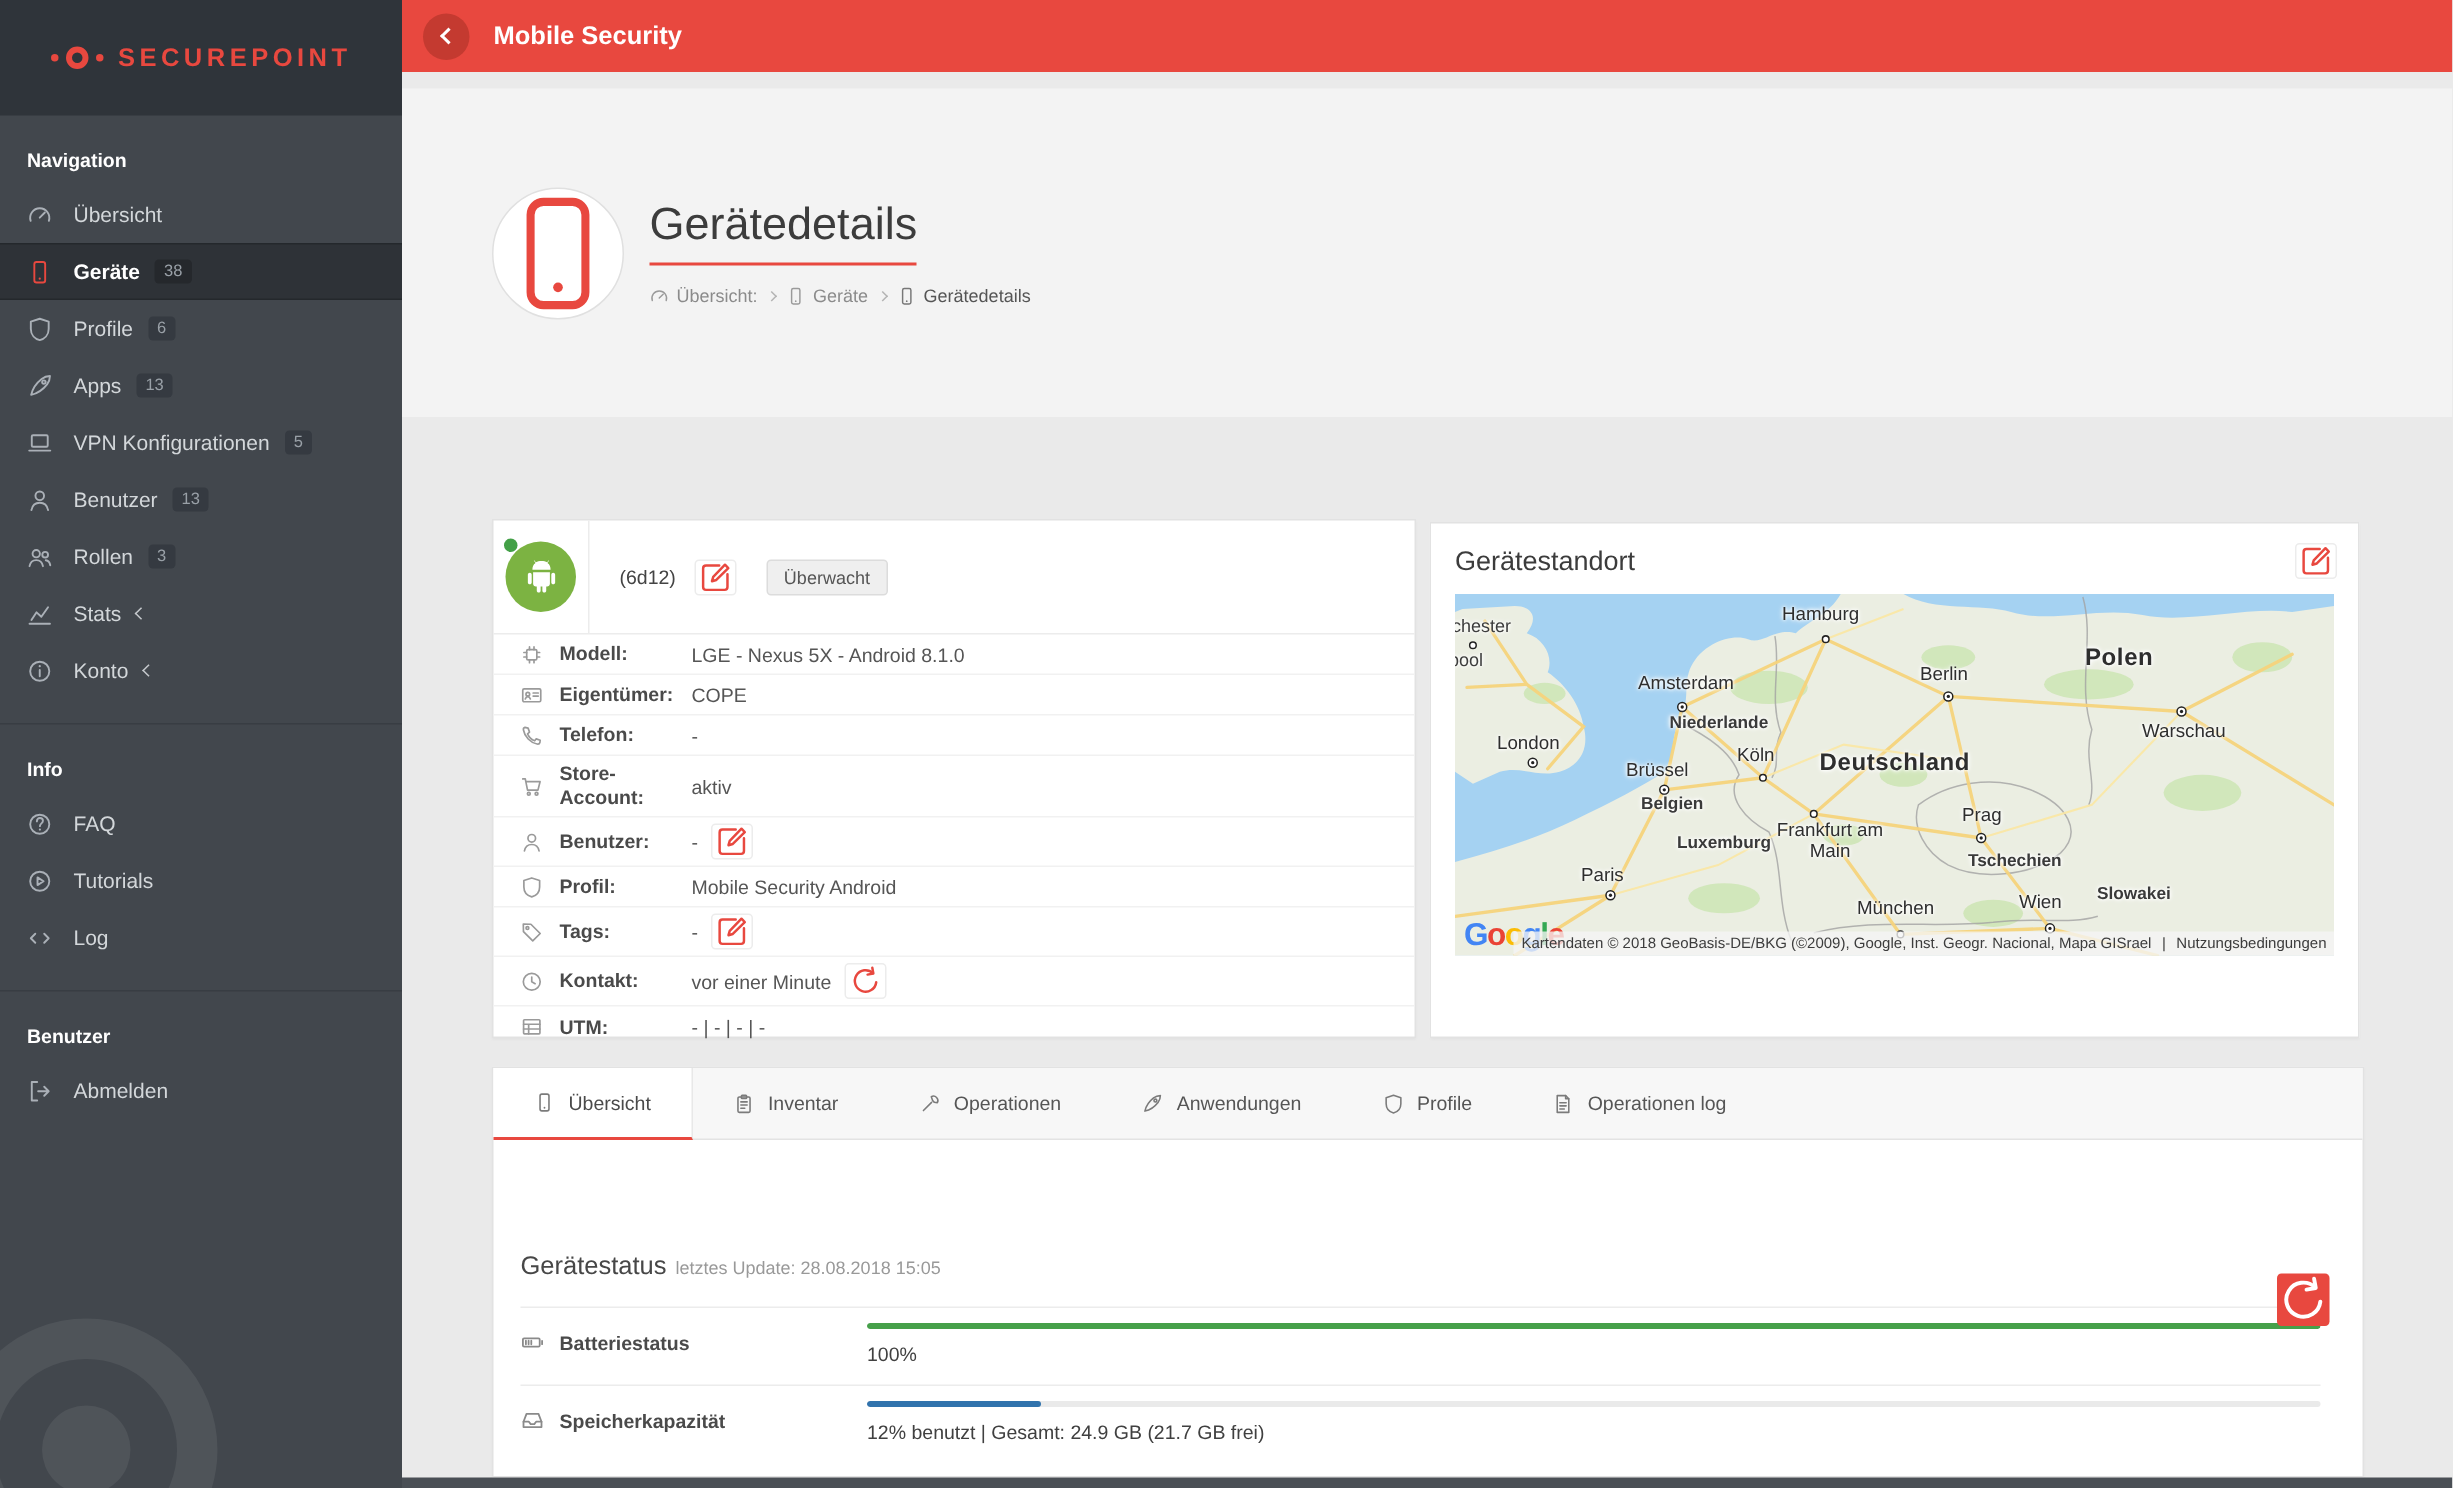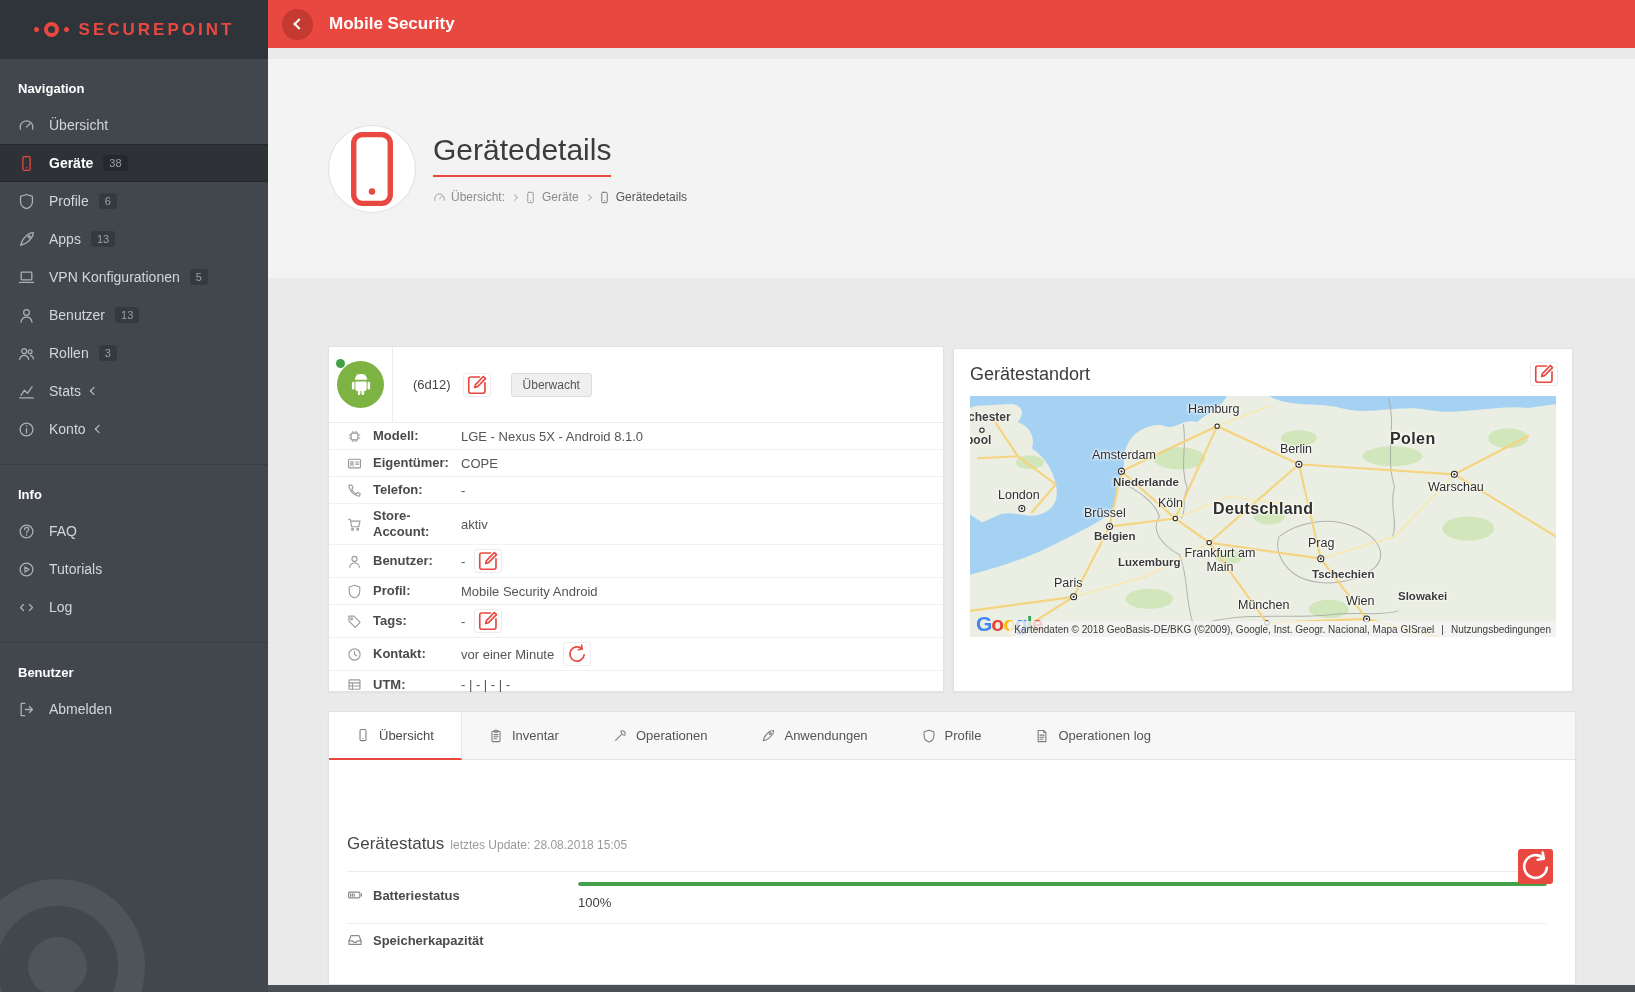--- a/index.html
+++ b/index.html
@@ -2,21 +2,21 @@
 <html><head>
 <meta charset="utf-8">
 <style>
   * { box-sizing: border-box; margin: 0; padding: 0; }
   html,body { width:1635px; height:992px; overflow:hidden; }
   body { font-family:"Liberation Sans","DejaVu Sans",sans-serif; background:#eaeaea; }
   .app { position:relative; width:1635px; height:992px; background:#eaeaea; overflow:hidden; }
 
   
   .sidebar { position:absolute; left:0; top:0; width:268px; height:100%; background:#42474d; overflow:hidden; z-index:2; }
-  .logo-bar { height:59px; background:#2f343a; display:flex; align-items:center; justify-content:center; gap:5px; cursor:pointer; }
+  .logo-bar { height:77px; background:#2f343a; display:flex; align-items:center; justify-content:center; gap:5px; cursor:pointer; }
   .logo-dot { width:5px; height:5px; border-radius:50%; background:#e8483f; }
   .logo-o { width:15px; height:15px; border:4px solid #e8483f; border-radius:50%; }
   .logo-text { color:#e8483f; font-weight:bold; font-size:17px; letter-spacing:3px; margin-left:5px; }
   .side-label { padding:22px 18px 10px; color:#ffffff; font-weight:bold; font-size:13px; }
   .nav-item { display:flex; align-items:center; height:38px; padding:0 18px; color:#d3d7da; font-size:14px; cursor:pointer; }
   .nav-item .ic { width:17px; height:17px; color:#aab0b7; margin-right:14px; flex:0 0 17px; }
   .nav-item.active { background:#2e3237; color:#fff; font-weight:bold; border-top:1px solid #24282c; border-bottom:1px solid #24282c; }
   .nav-item.active .ic { color:#e8483f; }
   .badge { margin-left:10px; font-size:11px; font-weight:normal; background:#353a41; color:#99a0a7; padding:2px 6px; border-radius:3px; }
   .nav-item.active .badge { background:#25282c; }
@@ -66,21 +66,21 @@
   .dval { color:#555; display:flex; align-items:center; gap:9px; }
 
   
   .map-card { left:685px; top:70px; width:620px; height:344px; }
   .map-title { font-size:18px; color:#3c3c3c; padding:15px 16px 11px; }
   .map-edit { position:absolute; right:14px; top:13px; }
   .map-box { position:relative; margin:0 16px; height:241px; overflow:hidden; background:#ebeee2; }
   .map-box svg.mapsvg { position:absolute; left:0; top:0; width:100%; height:100%; }
   .mlabel { position:absolute; color:#2e2e2e; text-shadow:0 0 2px #fff,0 0 3px #fff,0 0 4px #fff; white-space:nowrap; cursor:grab; }
   .m-city { font-size:12.5px; }
-  .m-town { font-size:12px; color:#3d3d3d;font-weight:bold; }
+  .m-town { font-size:12px; color:#3d3d3d; }
   .m-country { font-size:16px; font-weight:bold; color:#2e2e2e; letter-spacing:.4px; }
   .m-region { font-size:11.5px; font-weight:bold; color:#3a3a3a; }
   .m-multiline { white-space:normal; width:80px; text-align:center; line-height:14px; }
   .g-logo { position:absolute; left:6px; bottom:1px; font-size:21px; font-weight:bold; letter-spacing:-1px; cursor:pointer; }
   .attrib { position:absolute; right:0; bottom:0; height:16px; background:rgba(245,245,245,.78); display:flex; align-items:center; font-size:10px; color:#3c3c3c; padding:0 5px; gap:7px; }
   .attrib .terms { cursor:pointer; }
 
   
   .tabs-card { left:60px; top:433px; width:1248px; height:274px; }
   .tabs { height:48px; background:#f7f7f7; border-bottom:1px solid #e3e3e3; display:flex; }
@@ -667,20 +667,26 @@
             <div class="srow">
               <div class="srow-label">
                 <span class="ic">
                     <svg viewBox="0 0 16 16">
                       <path d="M2,8.8 L4,3.6 H12 L14,8.8 V12.4 H2 Z"></path>
                       <path d="M2,8.8 H5.6 L6.8,10.4 H9.2 L10.4,8.8 H14"></path>
                     </svg>
                   </span>
                 <span>Speicherkapazität</span>
               </div>
+              <div class="srow-bar">
+                <div class="track">
+                    <div class="fill" style="width: 12%; background: rgb(49, 115, 173);"></div>
+                  </div>
+                <div class="caption">12% benutzt | Gesamt: 24.9 GB (21.7 GB frei)</div>
+              </div>
             </div>
           </div>
         </div>
       </div>
 
     </section>
 
     <div class="footer-strip"></div>
   </div>
 </div>

